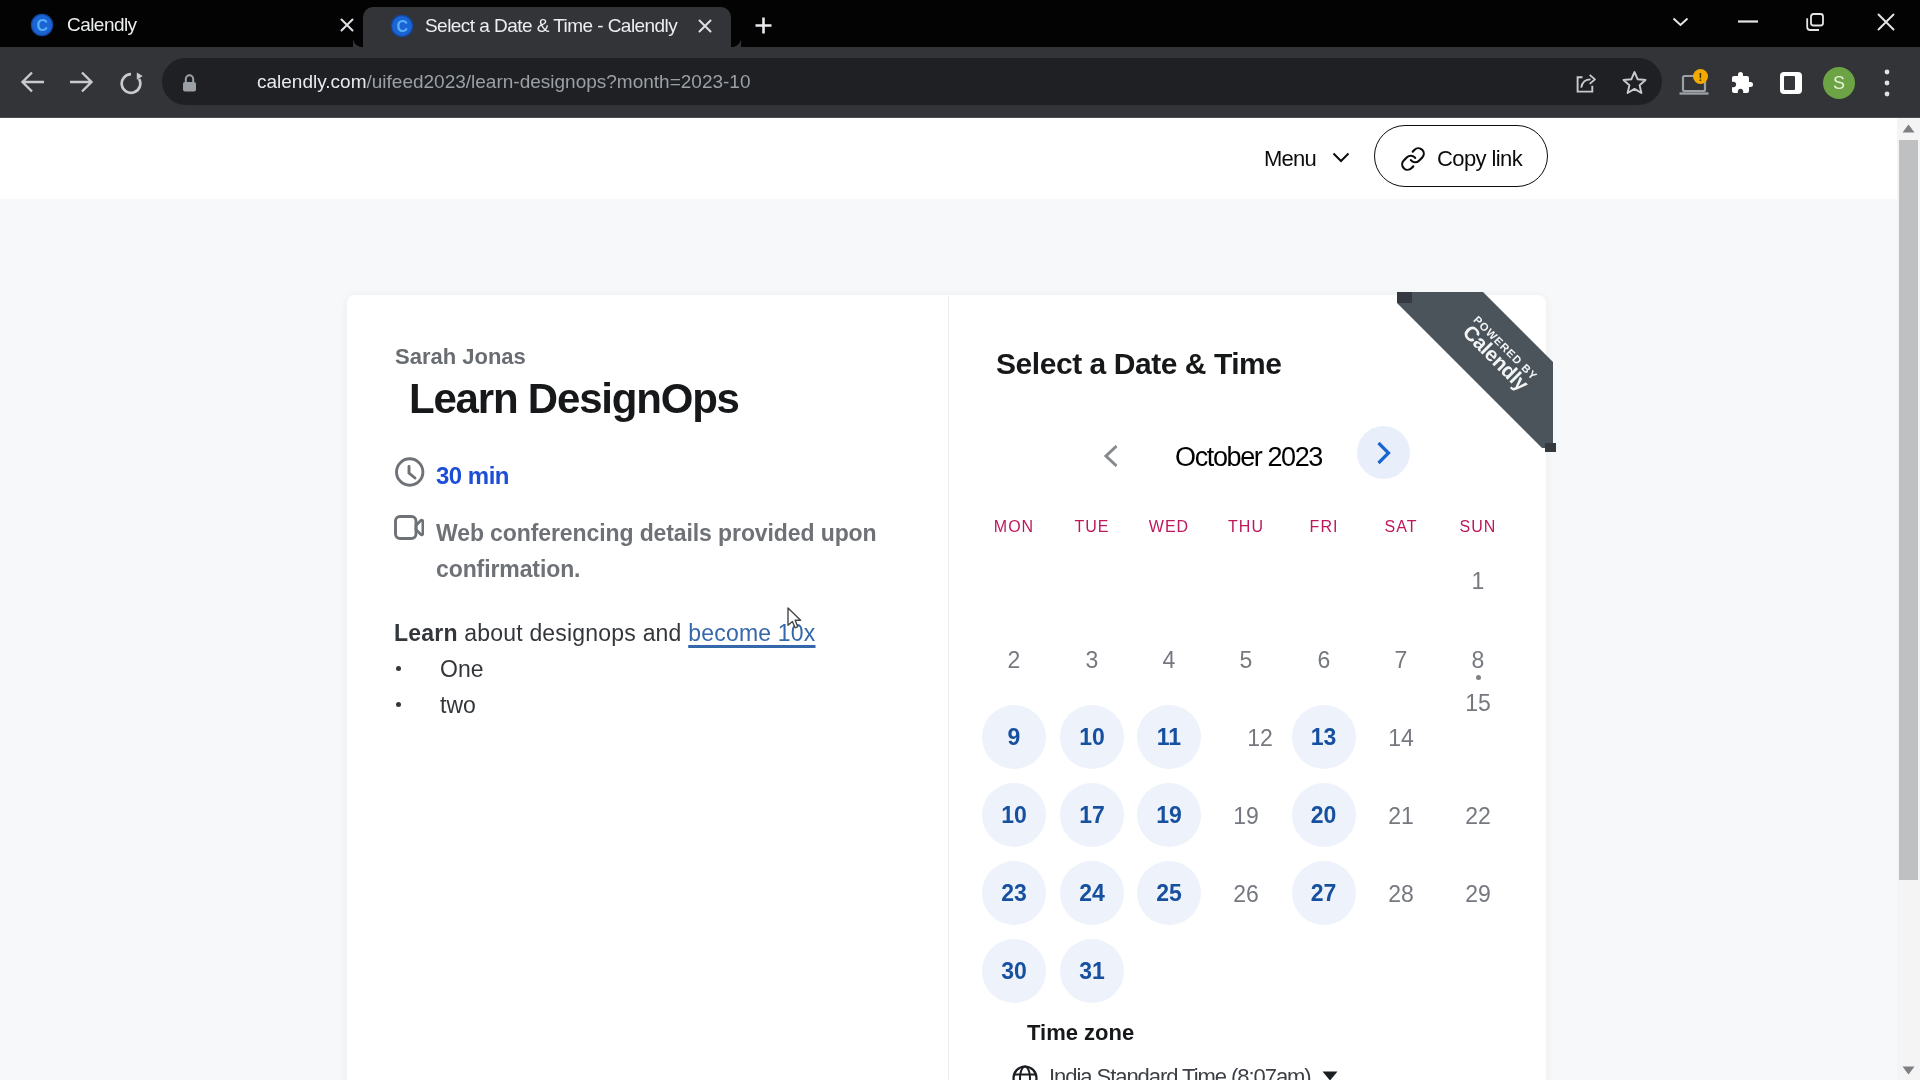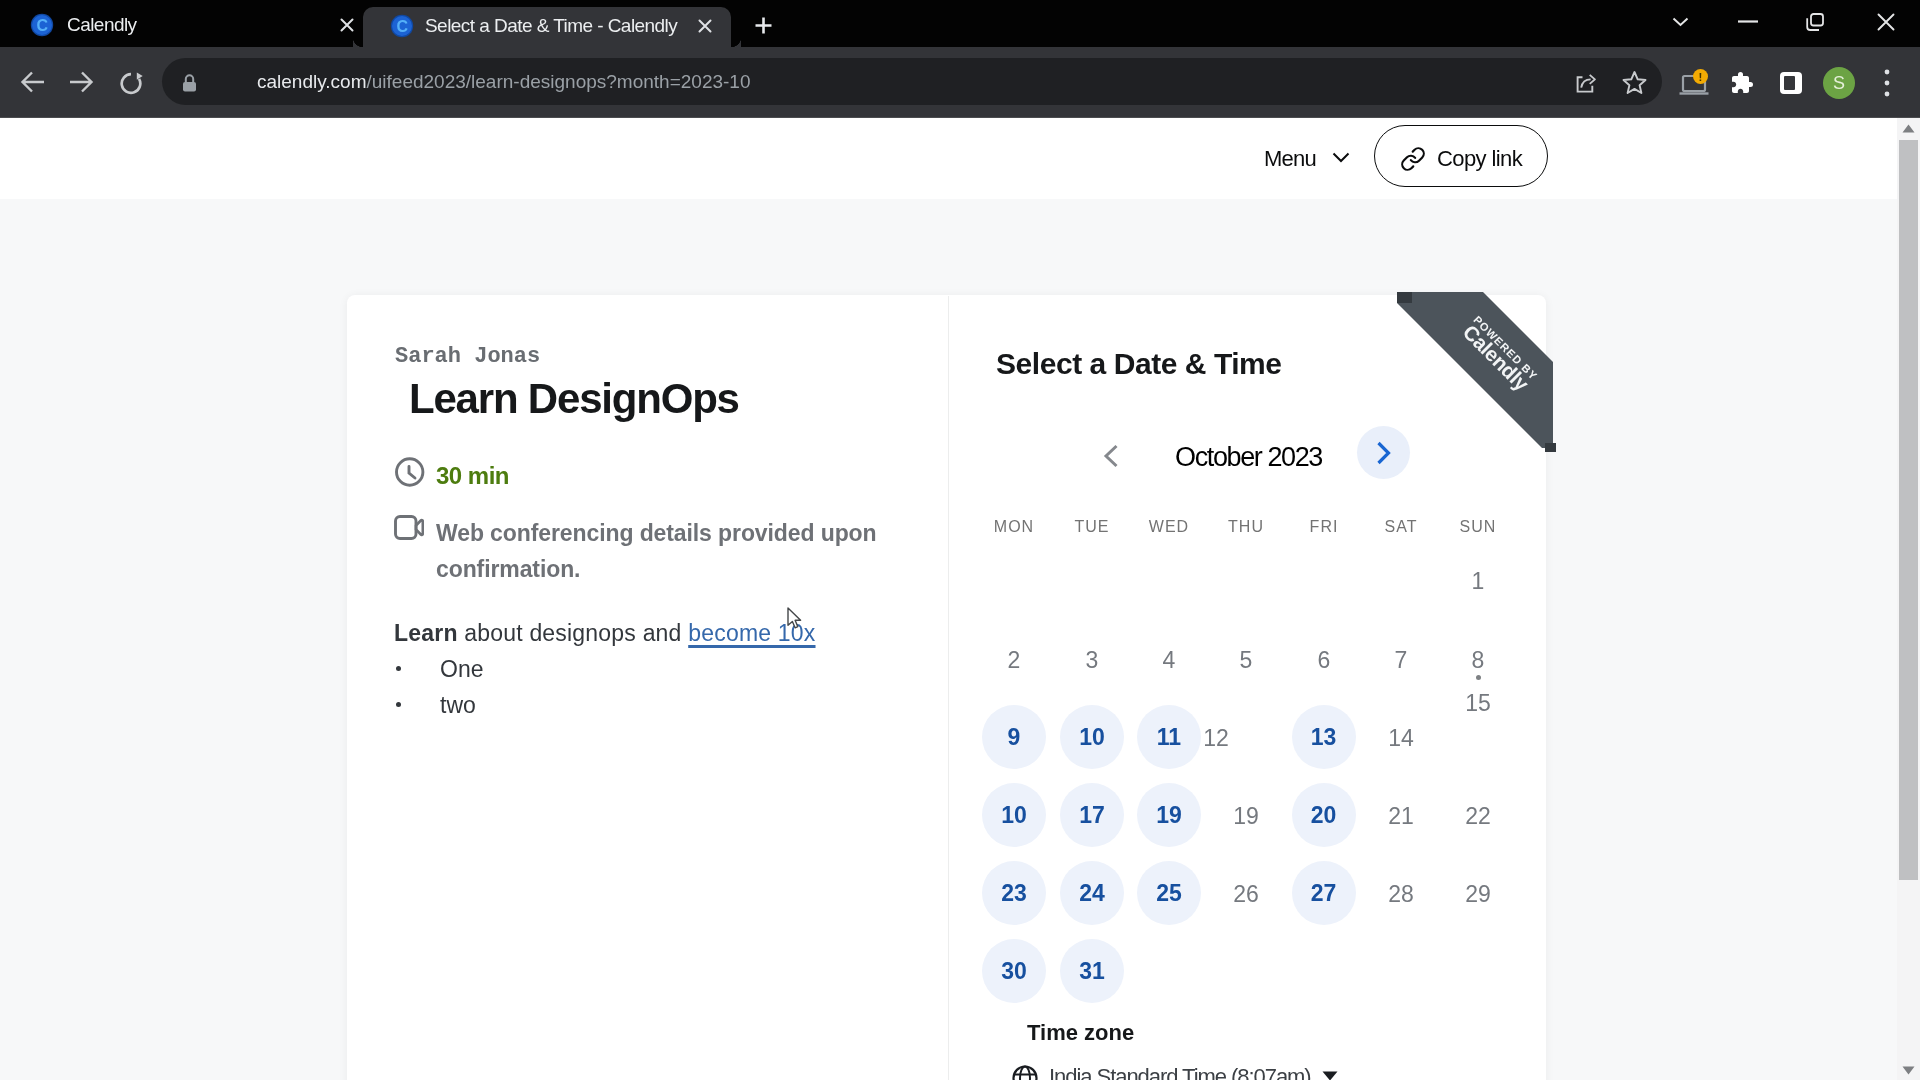--- a/index.html
+++ b/index.html
@@ -19,33 +19,33 @@
   .urltext { font-size:19px; white-space:nowrap; color:#9aa0a6; }
   .urltext b { color:#e8eaed; font-weight:normal;margin-left:44px; }
   
   #pageheader { left:0; top:118px; width:1897px; height:81px; background:#ffffff; }
   #menu { left:1264px; top:146px; font-size:22px; letter-spacing:-0.8px; color:#0b0c0d; }
   #copylink { left:1374px; top:125px; width:174px; height:62px; border:1px solid #0b0c0d; border-radius:31px; background:#fff; }
   #copylink span { position:absolute; left:62px; top:20px; font-size:22px; letter-spacing:-0.6px; color:#0b0c0d; }
   #card { left:347px; top:295px; width:1199px; height:900px; background:#ffffff; border-radius:8px; box-shadow:0 1px 10px rgba(26,26,26,0.06); }
   #divider { left:948px; top:296px; width:1px; height:784px; background:#eceded; }
   
-  #host { left:395px; top:344px; font-size:22px; font-weight:bold; color:#696d72;font-family:Liberation Mono, monospace; }
+  #host { left:395px; top:344px; font-size:22px; font-weight:bold; color:#696d72; }
   #evtitle { left:394px; top:375px; font-size:42px; letter-spacing:-1.2px; font-weight:bold; color:#16181a;margin-left:15px; }
-  #dur { left:436px; top:462px; font-size:24px; letter-spacing:-0.5px; font-weight:bold; color:#4d7c0f; }
+  #dur { left:436px; top:462px; font-size:24px; letter-spacing:-0.5px; font-weight:bold; color:#1d4ed8; }
   #webconf { left:436px; top:515px; width:470px; font-size:23px; letter-spacing:-0.1px; font-weight:bold; color:#6e7176; line-height:36px; }
   #desc { left:394px; top:620px; font-size:23px; letter-spacing:0.2px; color:#33373c; }
   #desc a { color:#3568ab; text-decoration-thickness:2.5px; text-underline-offset:4px; }
   .li { font-size:23px; color:#33373c; }
   .bullet { width:5px; height:5px; border-radius:50%; background:#33373c; }
   
   #seldt { left:996px; top:347px; font-size:30px; letter-spacing:-0.45px; font-weight:bold; color:#16181a; }
   #month { left:1100px; top:442px; width:297px; text-align:center; font-size:27px; letter-spacing:-1.4px; color:#000000; }
   #nextbtn { left:1357px; top:426px; width:53px; height:53px; border-radius:50%; background:#e9effa; }
-  .wd { top:518px; width:80px; margin-left:-40px; text-align:center; font-size:16px; letter-spacing:1px; color:#737373; }
+  .wd { top:518px; width:80px; margin-left:-40px; text-align:center; font-size:16px; letter-spacing:1px; color:#be185d; }
   .d { width:80px; margin-left:-40px; margin-top:-12px; text-align:center; font-size:23px; color:#75797f; }
   .av { width:64px; height:64px; border-radius:50%; background:#edf2fb; text-align:center; font-size:23px; font-weight:bold; color:#17509f; line-height:64px; }
   #tzh { left:997px; top:1020px; font-size:22px; font-weight:bold; color:#16181a;margin-left:30px; }
   #tzv { left:1049px; top:1064px; font-size:22px; letter-spacing:-1.05px; color:#3c4045; }
   
   #sbtrack { left:1897px; top:118px; width:23px; height:962px; background:#f4f4f5; }
   #sbthumb { left:1899px; top:140px; width:19px; height:740px; background:#bfc0c2; }
 </style>
 </head>
 <body>
@@ -192,21 +192,21 @@
 <div class="abs d" style="left:1092px;top:659px">3</div>
 <div class="abs d" style="left:1169px;top:659px">4</div>
 <div class="abs d" style="left:1246px;top:659px">5</div>
 <div class="abs d" style="left:1324px;top:659px">6</div>
 <div class="abs d" style="left:1401px;top:659px">7</div>
 <div class="abs d" style="left:1478px;top:659px">8</div>
 <div class="abs" style="left:1475.5px;top:675px;width:5px;height:5px;border-radius:50%;background:#7e8184"></div>
 <div class="abs av" style="left:982px;top:704.5px">9</div>
 <div class="abs av" style="left:1060px;top:704.5px">10</div>
 <div class="abs av" style="left:1137px;top:704.5px">11</div>
-<div class="abs d" style="left:1216px;top:737px">12</div>
+<div class="abs d" style="left:1260px;top:737px">12</div>
 <div class="abs av" style="left:1291.5px;top:704.5px">13</div>
 <div class="abs d" style="left:1401px;top:737px">14</div>
 <div class="abs d" style="left:1478px;top:702px">15</div>
 <div class="abs av" style="left:982px;top:782.5px">10</div>
 <div class="abs av" style="left:1060px;top:782.5px">17</div>
 <div class="abs av" style="left:1137px;top:782.5px">19</div>
 <div class="abs d" style="left:1246px;top:815px">19</div>
 <div class="abs av" style="left:1291.5px;top:782.5px">20</div>
 <div class="abs d" style="left:1401px;top:815px">21</div>
 <div class="abs d" style="left:1478px;top:815px">22</div>

